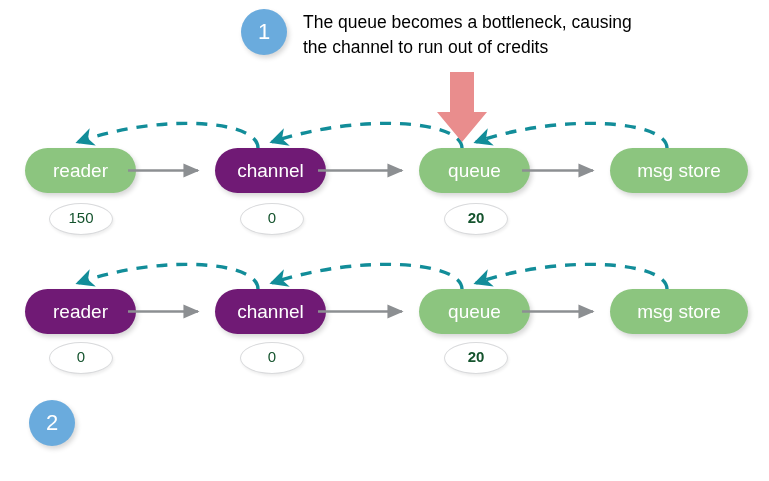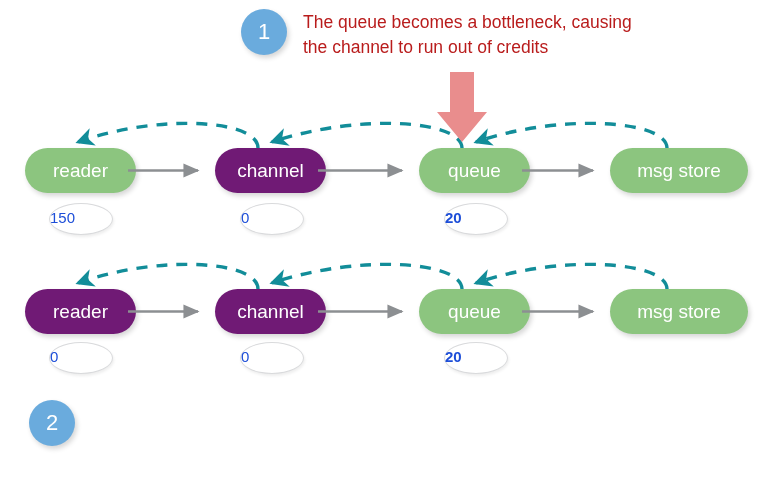--- a/index.html
+++ b/index.html
@@ -48,21 +48,21 @@
     color: #ffffff;
     font-size: 22px;
     line-height: 46px;
     text-align: center;
     flex: 0 0 auto;
     box-shadow: 2px 3px 5px rgba(0,0,0,0.16);
     font-family: "Liberation Sans", sans-serif;
   }
   .callout-text {
     margin-left: 16px;
-    color: #b91c1c;
+    color: #000000;
     font-size: 17.5px;
     line-height: 25px;
     padding-top: 2px;
     white-space: pre-line;
   }
 
   #callout-1 { left: 241px; top: 9px; }
   #callout-1 .callout-text { padding-top: 1px; }
   #callout-2 { left: 29px; top: 400px; }
 
@@ -98,24 +98,24 @@
   .n3 { left: 598px; width: 138px; }
 
   
   .pill {
     position: absolute;
     width: 62px;
     height: 30px;
     border-radius: 50%;
     background: #ffffff;
     border: 1.4px solid #d9dadc;
-    color: #1d4ed8;
+    color: #14532d;
     font-size: 15px;
     line-height: 28px;
-    text-align: left;
+    text-align: center;
     box-shadow: 1px 2px 3px rgba(0,0,0,0.07);
     z-index: 1;
     font-family: "Liberation Sans", sans-serif;
   }
   #row-1 .pill { top: 55px; }
   #row-2 .pill { top: 53px; }
   .p0 { left: 37px;  }
   .p1 { left: 228px; }
   .p2 { left: 432px; font-weight: bold; }
 </style>

